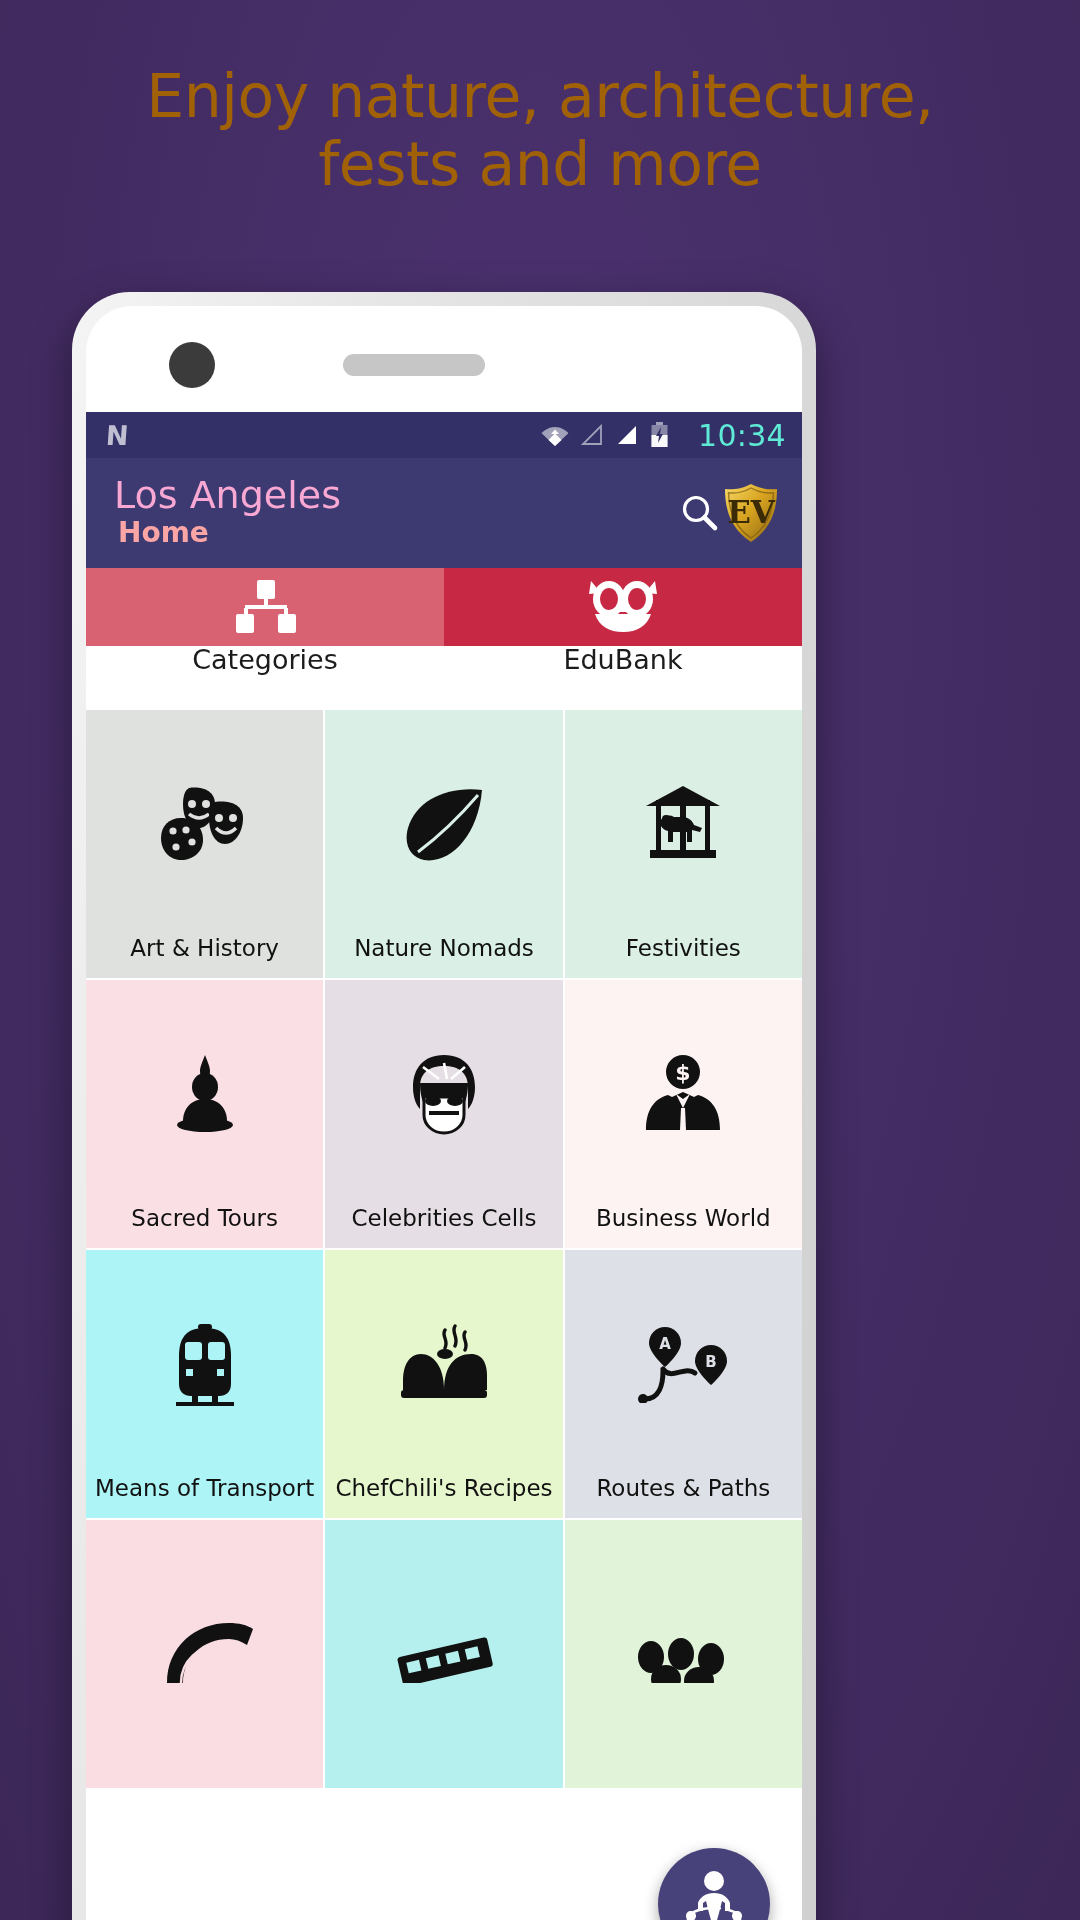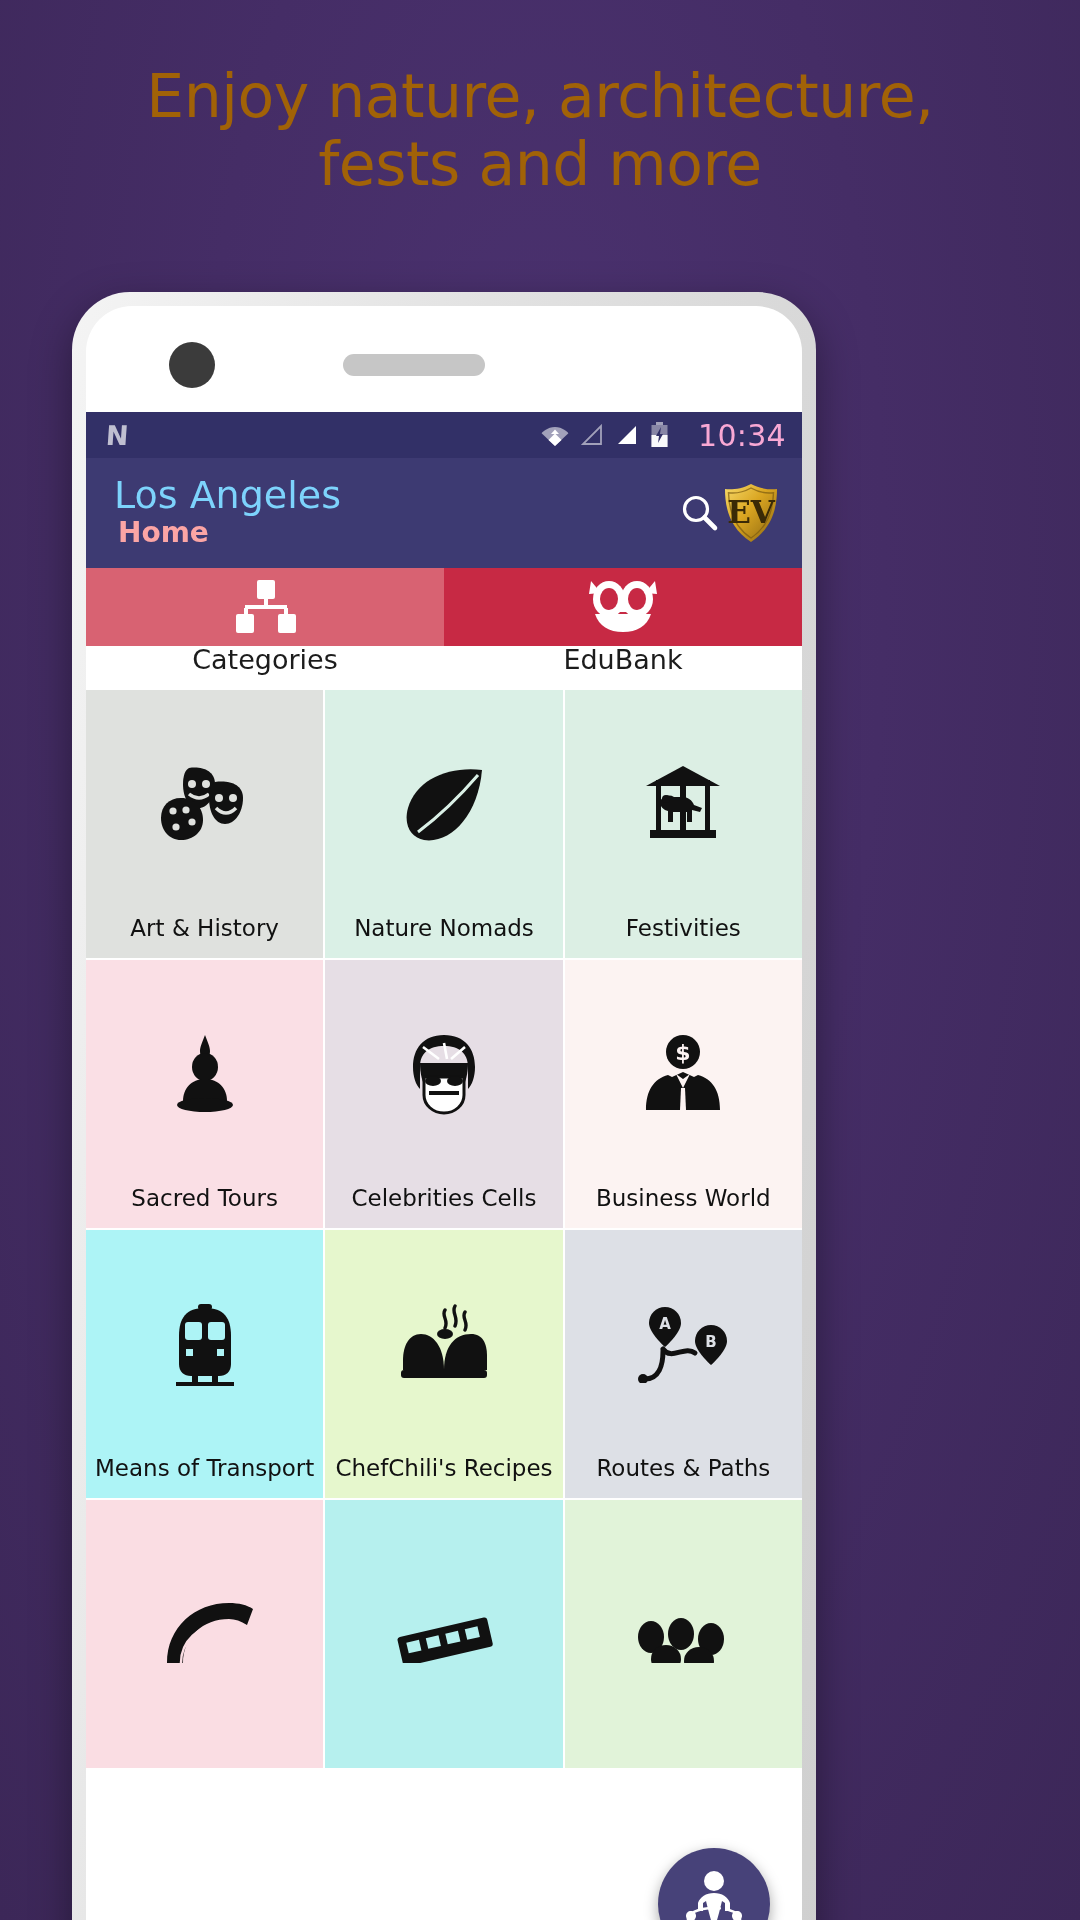--- a/index.html
+++ b/index.html
@@ -87,36 +87,36 @@
     font-family: "DejaVu Sans", sans-serif;
     font-size: 27px; font-weight: 700;
     color: #d9d9e4; opacity:.85;
     transform: skewX(-4deg);
   }
   .sb-right { display:flex; align-items:center; gap: 11px; }
   .ic-wifi { width:28px; height:22px; display:block; }
   .ic-sig  { width:24px; height:22px; display:block; }
   .ic-batt { width:19px; height:26px; display:block; }
   .sb-time {
-    font-size: 30px; font-weight: 400; color:#f9a8d4;
+    font-size: 30px; font-weight: 400; color:#5eead4;
     margin-left: 18px; letter-spacing:.3px;
     font-family: "DejaVu Sans", sans-serif;
   }
 
   
   .appbar {
     height: 110px;
     background: #3d3a72;
     display: flex;
     align-items: center;
     padding: 0 22px 0 28px;
   }
   .appbar-titles { flex: 1; }
   .ab-title {
-    color: #7dd3fc;
+    color: #f9a8d4;
     font-size: 38px;
     line-height: 1.05;
     font-weight: 400;
     font-family: "DejaVu Sans", sans-serif;
   }
   .ab-sub {
     color: #fca5a5;
     font-size: 28px;
     line-height: 1.25;
     padding-left: 4px;
@@ -126,21 +126,21 @@
   .ab-actions { display:flex; align-items:center; }
   .search-btn { width:44px; height:44px; display:block; }
   .badge-ev { width:58px; height:60px; display:block; }
 
   
   .tabs { display: flex; height: 78px; }
   .tab { flex: 1; display:flex; align-items:center; justify-content:center; }
   .tab.t1 { background:#d86272; }
   .tab.t2 { background:#c72944; }
   .tab svg { display:block; }
-  .tab-labels { display:flex; height: 44px; background:#fff; }
+  .tab-labels { display:flex; height: 64px; background:#fff; }
   .tab-label {
     flex:1; text-align:center;
     font-size: 27px; color:#1c1c1c;
     font-family: "DejaVu Sans", sans-serif;
     line-height: 1;
   }
 
   
   .grid {
     display: grid;

